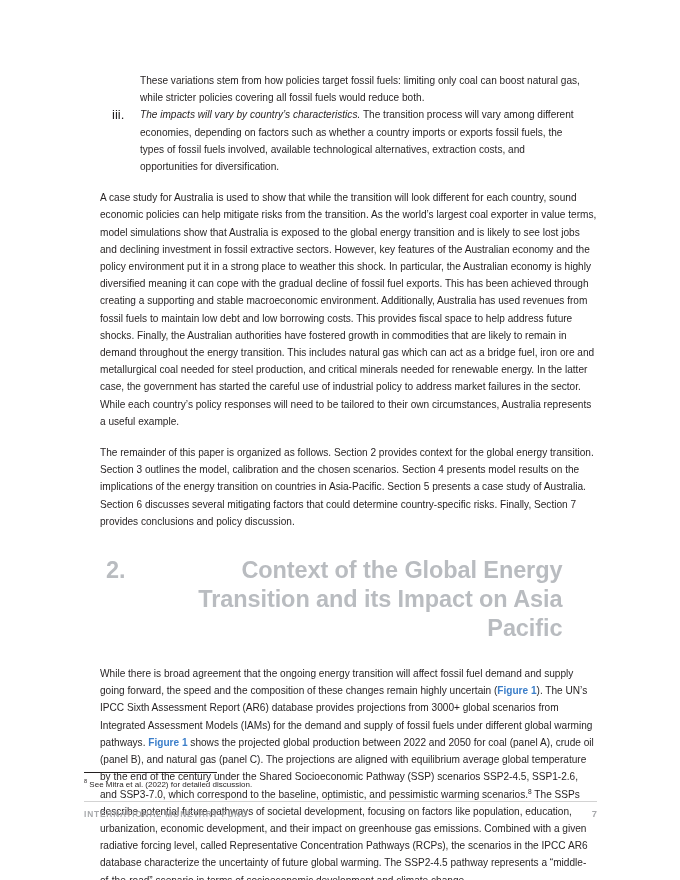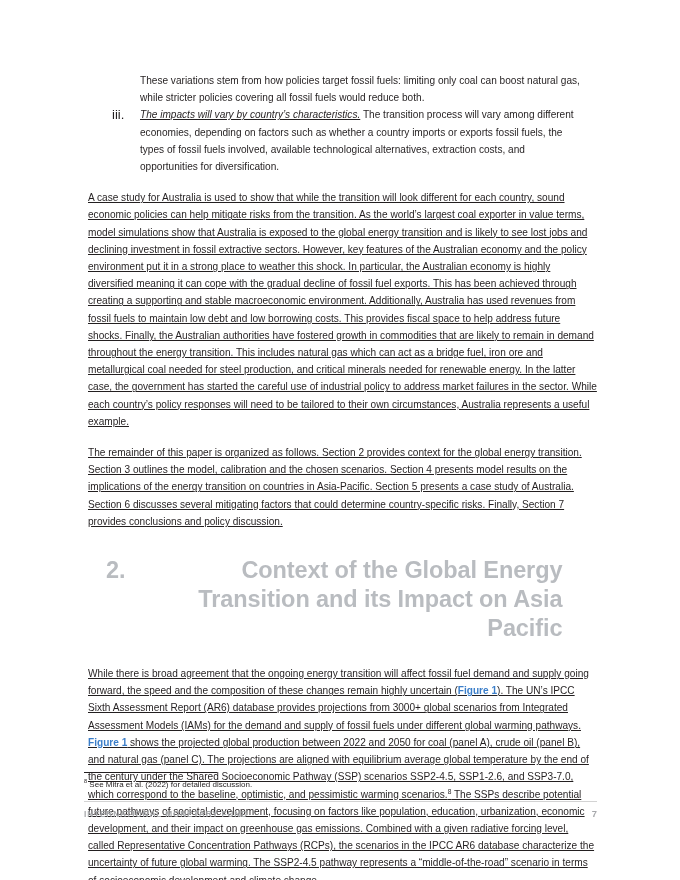--- a/index.html
+++ b/index.html
@@ -23,26 +23,25 @@
   }
   .content {
     position: absolute;
     left: 84px;
     top: 72px;
     width: 513px;
   }
 
   
   p.body {
-    margin: 0 0 14px 4px;
+    margin: 0 0 14px 16px;
     font-size: 10.1px;
     line-height: 17.2px;
     text-align: left;
     color: #231f20;
-    text-decoration: underline;
   }
   p.body.tight { margin-bottom: 0; }
 
   .list-block {
     margin: 0 12px 14px 0;
   }
   .list-cont {
     margin: 0;
     padding-left: 56px;
     font-size: 10.1px;
@@ -57,21 +56,21 @@
   }
   .list-item .marker {
     position: absolute;
     left: 28px;
     top: 0;
     width: 24px;
     text-align: left;
     font-size: 13px;
     line-height: 17.2px;
   }
-  .ital { font-style: italic; text-decoration: underline; }
+  .ital { font-style: italic; }
 
   
   .section-heading {
     display: flex;
     align-items: flex-start;
     margin: 26px 0 22px 0;
     color: #b9bcc0;
     font-size: 23.5px;
     line-height: 29px;
     font-weight: bold;

